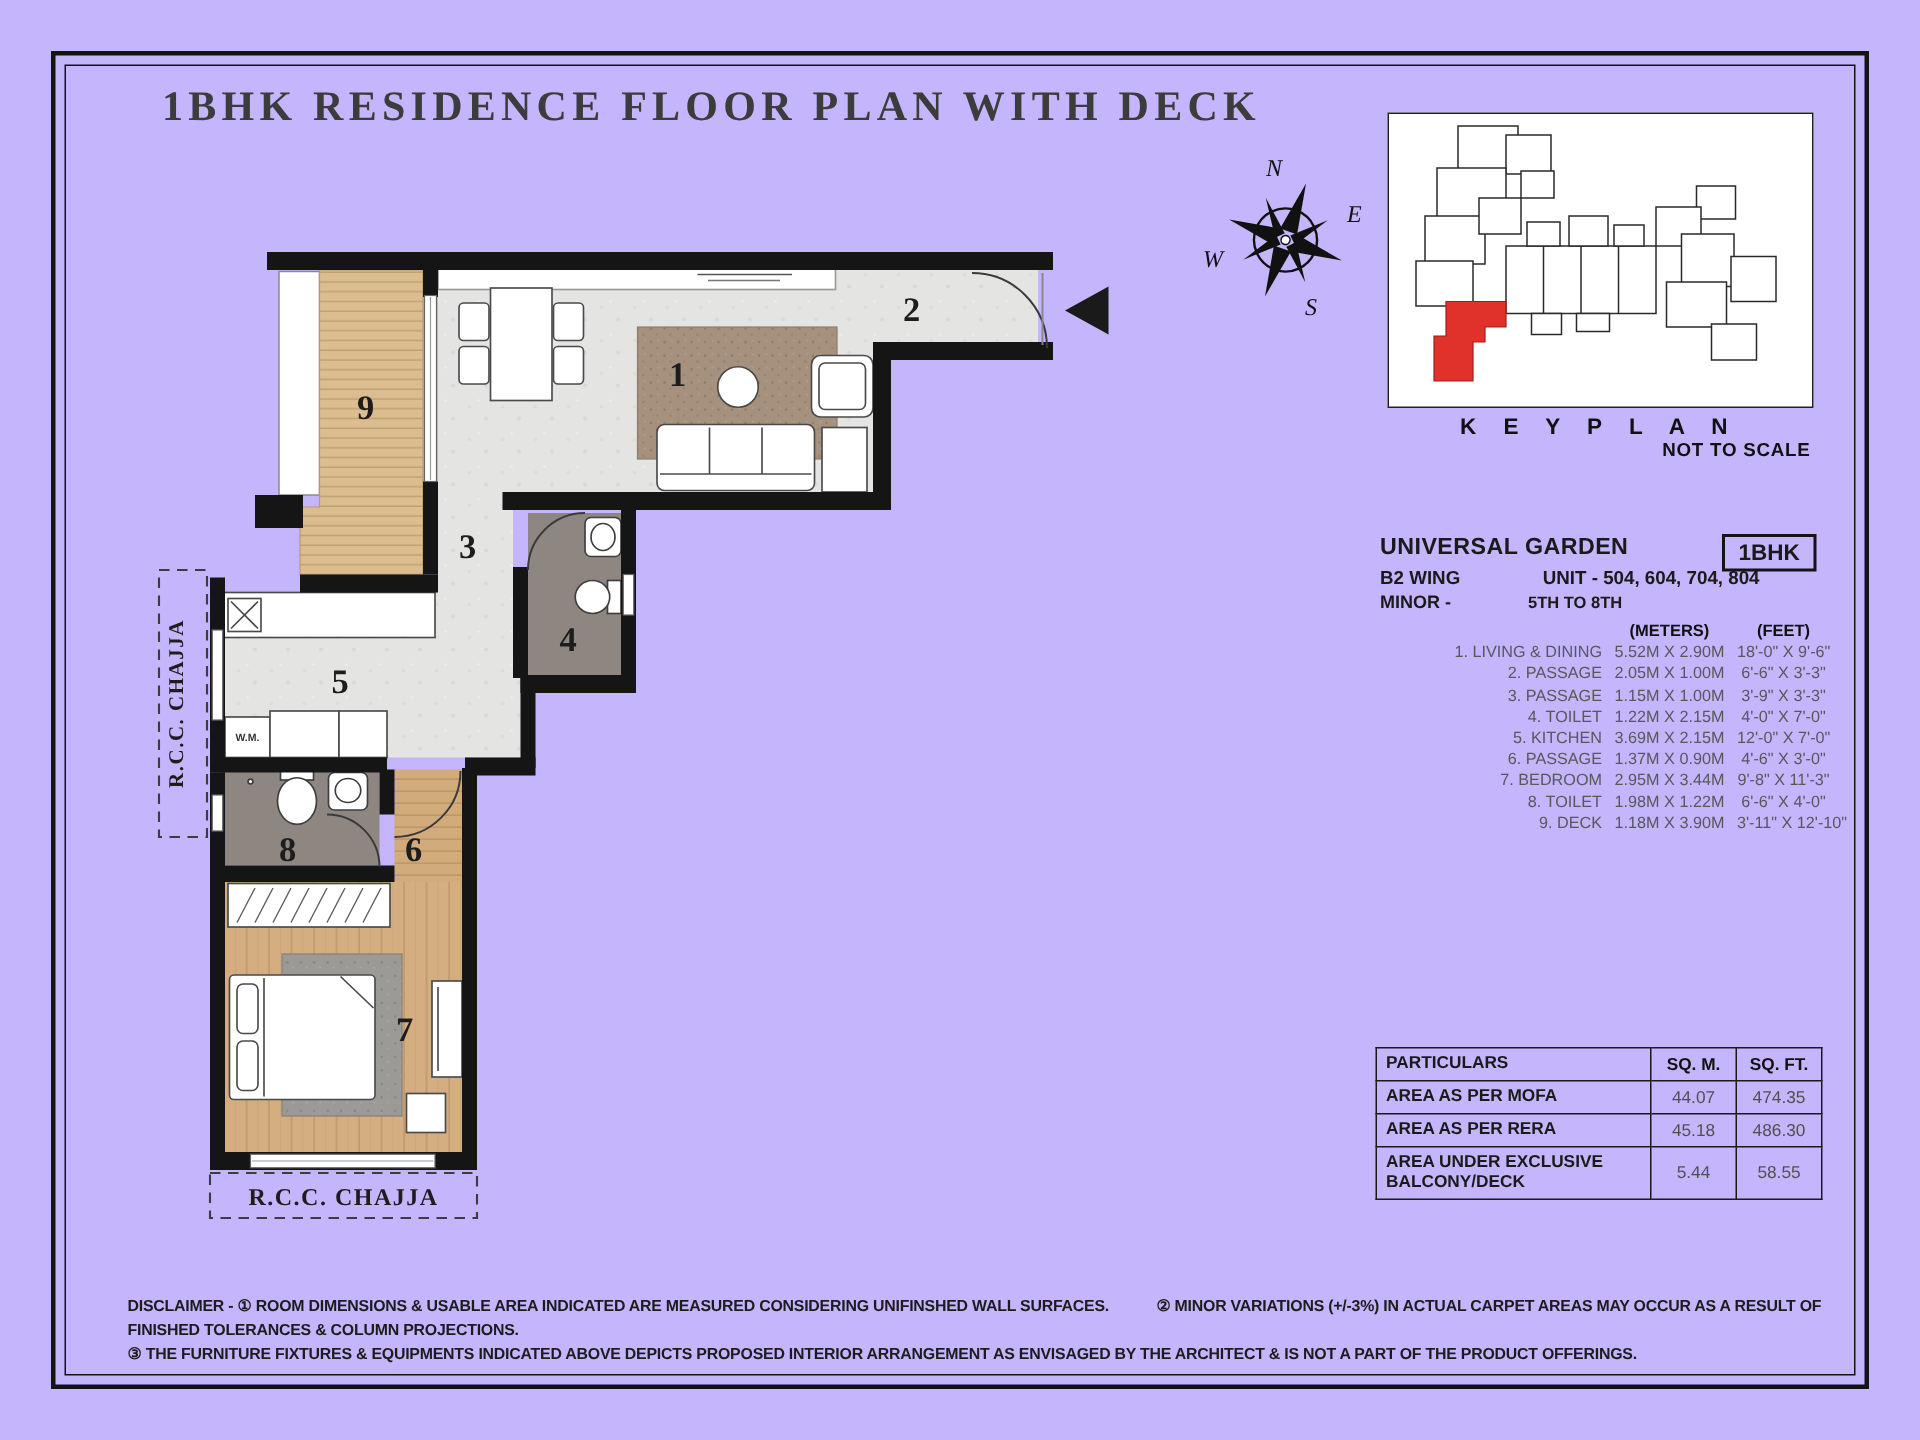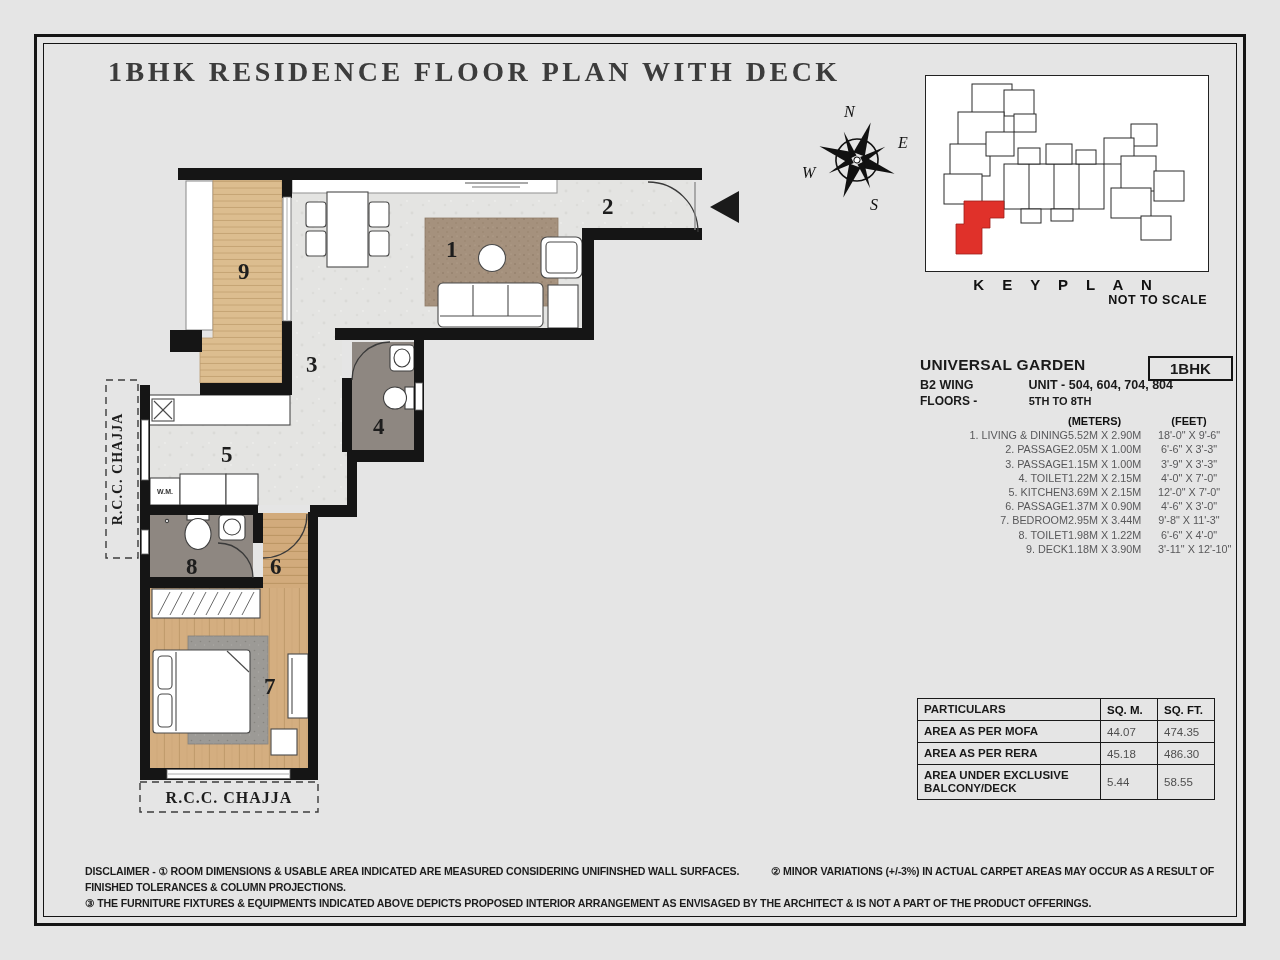--- a/index.html
+++ b/index.html
@@ -1,51 +1,51 @@
 <!DOCTYPE html>
 <html><head>
 <meta charset="utf-8">
 <style>
   html,body{margin:0;padding:0;background:#fff;}
-  #canvas{position:relative;width:1280px;height:960px;background:#e5e5e5;overflow:hidden;
+  #canvas{position:relative;width:1280px;height:960px;background:#c4b5fd;overflow:hidden;
           font-family:"Liberation Sans",sans-serif;color:#1a1a1a;}
   .abs{position:absolute;}
   .frame-outer{position:absolute;inset:34px;border:3.5px solid #141414;}
   .frame-inner{position:absolute;inset:43px;border:1.3px solid #141414;}
   .page-title{left:108px;top:56px;font-family:"Liberation Serif",serif;font-size:28px;
               font-weight:700;letter-spacing:3.5px;color:#3c3c3c;}
   
   .keyplan-box{left:925px;top:75px;width:282px;height:195px;border:1.6px solid #222;background:#fff;}
   .keyplan-caption{left:925px;top:276px;width:282px;text-align:center;font-weight:700;
                    font-size:15px;letter-spacing:7px;color:#111;}
   .keyplan-note{left:925px;top:293px;width:282px;text-align:right;font-weight:700;
                 font-size:12.5px;letter-spacing:0.5px;color:#111;}
   
   .proj{left:920px;top:356px;width:292px;}
   .proj-name{font-size:15.5px;font-weight:700;letter-spacing:0.3px;}
-  .badge{position:absolute;left:228px;top:0px;border:2px solid #141414;padding:2px 20px;
+  .badge{position:absolute;left:228px;top:0px;border:2px solid #141414;padding:2px 9px;
          font-size:15px;font-weight:700;}
   .proj-line2{margin-top:4px;font-size:12.5px;font-weight:700;}
   .proj-line2 .unit{margin-left:10px;padding-left:45px;}
   .proj-line3{margin-top:2px;font-size:12px;font-weight:700;}
   .proj-line3 .range{font-size:11px;padding-left:48px;}
   
   .dims{left:920px;top:414px;width:300px;font-size:10.8px;}
   .dim-row{display:flex;line-height:14.2px;}
   .dim-name{width:148px;color:#58585a;text-align:right;}
-  .dim-m{width:90px;text-align:left;color:#58585a;}
+  .dim-m{width:90px;text-align:center;color:#58585a;}
   .dim-f{width:62px;text-align:center;color:#58585a;white-space:nowrap;}
   .dim-head{color:#111;font-weight:700;font-size:11px;}
   .dim-head .dim-m,.dim-head .dim-f{color:#111;}
   
   .area-table{left:917px;top:698px;border-collapse:collapse;border-radius:20px;}
   .area-table td{border:1.6px solid #1a1a1a;padding:4px 6px;font-size:11.5px;}
   .area-table .h{font-weight:700;}
   .area-table .lbl{width:170px;font-weight:700;line-height:13px;}
-  .area-table .val{width:44px;text-align:left;color:#4f4f4f;}
+  .area-table .val{width:44px;text-align:center;color:#4f4f4f;}
   
   .disclaimer{left:85px;top:863px;width:1130px;font-size:10.6px;font-weight:700;
               letter-spacing:-0.15px;color:#1c1c1c;line-height:16px;}
   .disclaimer .gap{display:inline-block;width:26px;}
   svg text{user-select:none;}
 </style>
 </head>
 <body>
 
 <div id="canvas">
@@ -287,21 +287,21 @@
   <div class="abs keyplan-caption">K E Y   P L A N</div>
   <div class="abs keyplan-note">NOT TO SCALE</div>
 
   <div class="abs proj">
     <div class="proj-name">UNIVERSAL GARDEN</div>
     <div class="badge">1BHK</div>
     <div class="proj-line2">
       <span>B2 WING</span><span class="unit">UNIT - 504, 604, 704, 804</span>
     </div>
     <div class="proj-line3">
-      <span>FLOORS -</span>
+      <span>MINOR -</span>
       <span class="range">5TH TO 8TH</span>
     </div>
   </div>
 
   <div class="abs dims">
     <div class="dim-row dim-head">
       <span class="dim-name"></span>
       <span class="dim-m">(METERS)</span>
       <span class="dim-f">(FEET)</span>
     </div>

